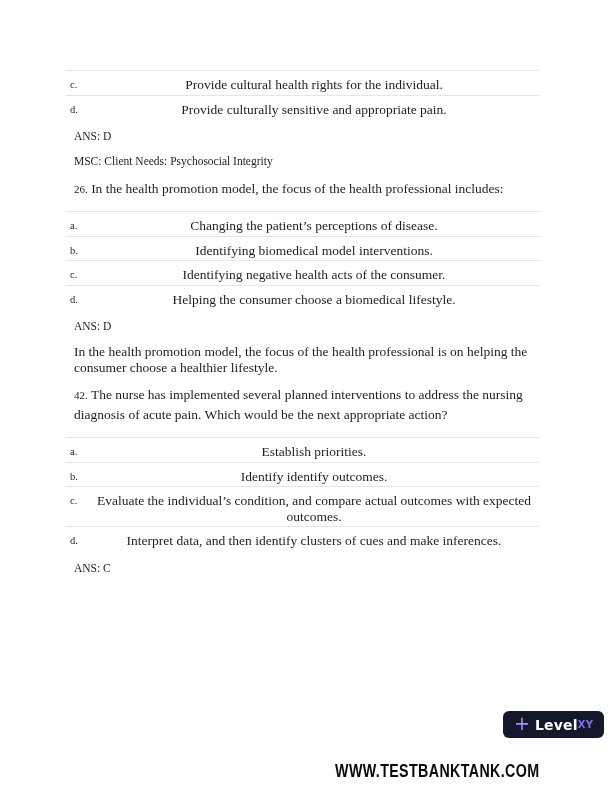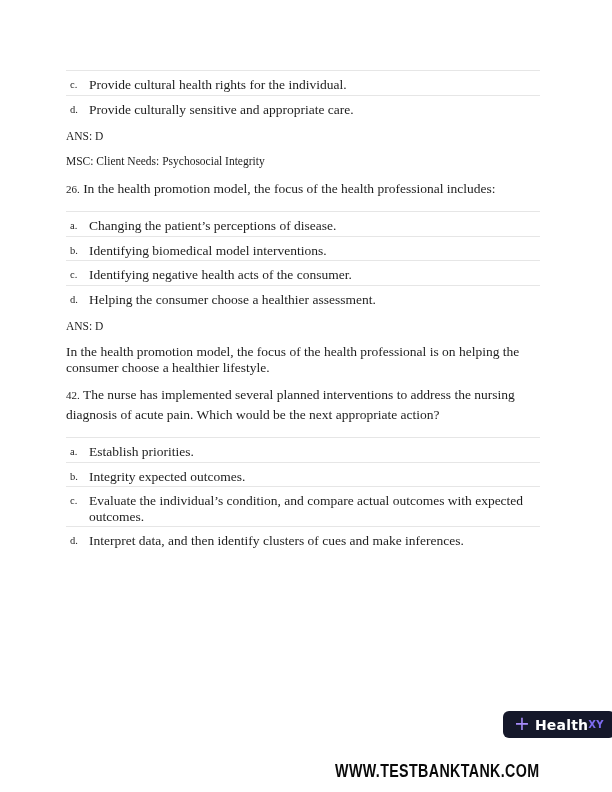--- a/index.html
+++ b/index.html
@@ -39,22 +39,23 @@
   td.letter{
     width:22px;
     font-size:10.5px;
     line-height:15.5px;
     padding-left:4px;
     padding-top:8px;
   }
   td.opt-text{
     font-size:13.5px;
     line-height:15.5px;
+    text-align:center;
   }
-  p{ margin:0; }
+  p{ margin:8px; }
   .meta{
     font-size:11.5px;
     line-height:15px;
     margin-top:10px;
   }
   .body-p{
     font-size:13.5px;
     line-height:15.5px;
     margin-top:10px;
   }
@@ -117,21 +118,21 @@
 
     <section>
       <table class="options first">
         <tbody>
           <tr>
             <td class="letter">c.</td>
             <td class="opt-text">Provide cultural health rights for the individual.</td>
           </tr>
           <tr>
             <td class="letter">d.</td>
-            <td class="opt-text">Provide culturally sensitive and appropriate care.</td>
+            <td class="opt-text">Provide culturally sensitive and appropriate pain.</td>
           </tr>
         </tbody>
       </table>
       <p class="meta">ANS: D</p>
       <p class="meta">MSC: Client Needs: Psychosocial Integrity</p>
     </section>
 
     <section>
       <p class="question"><span class="qnum">26.</span> <span>In the health promotion model, the focus of the health professional includes:</span></p>
       <table class="options">
@@ -143,53 +144,54 @@
           <tr>
             <td class="letter">b.</td>
             <td class="opt-text">Identifying biomedical model interventions.</td>
           </tr>
           <tr>
             <td class="letter">c.</td>
             <td class="opt-text">Identifying negative health acts of the consumer.</td>
           </tr>
           <tr>
             <td class="letter">d.</td>
-            <td class="opt-text">Helping the consumer choose a healthier assessment.</td>
+            <td class="opt-text">Helping the consumer choose a biomedical lifestyle.</td>
           </tr>
         </tbody>
       </table>
       <p class="meta">ANS: D</p>
       <p class="body-p">In the health promotion model, the focus of the health professional is on helping the consumer choose a healthier lifestyle.</p>
     </section>
 
     <section>
       <p class="question"><span class="qnum">42.</span> <span>The nurse has implemented several planned interventions to address the nursing diagnosis of acute pain. Which would be the next appropriate action?</span></p>
       <table class="options">
         <tbody>
           <tr>
             <td class="letter">a.</td>
             <td class="opt-text">Establish priorities.</td>
           </tr>
           <tr>
             <td class="letter">b.</td>
-            <td class="opt-text">Integrity expected outcomes.</td>
+            <td class="opt-text">Identify identify outcomes.</td>
           </tr>
           <tr>
             <td class="letter">c.</td>
             <td class="opt-text">Evaluate the individual’s condition, and compare actual outcomes with expected outcomes.</td>
           </tr>
           <tr>
             <td class="letter">d.</td>
             <td class="opt-text">Interpret data, and then identify clusters of cues and make inferences.</td>
           </tr>
         </tbody>
       </table>
+      <p class="meta">ANS: C</p>
     </section>
 
   </div>
 
   <div class="badge">
     <span class="plus">+</span>
-    <span class="study">Health</span>
+    <span class="study">Level</span>
       <span class="xy">XY</span>
   </div>
   <div class="site-url">WWW.TESTBANKTANK.COM</div>
 </div>
 
 </body></html>

